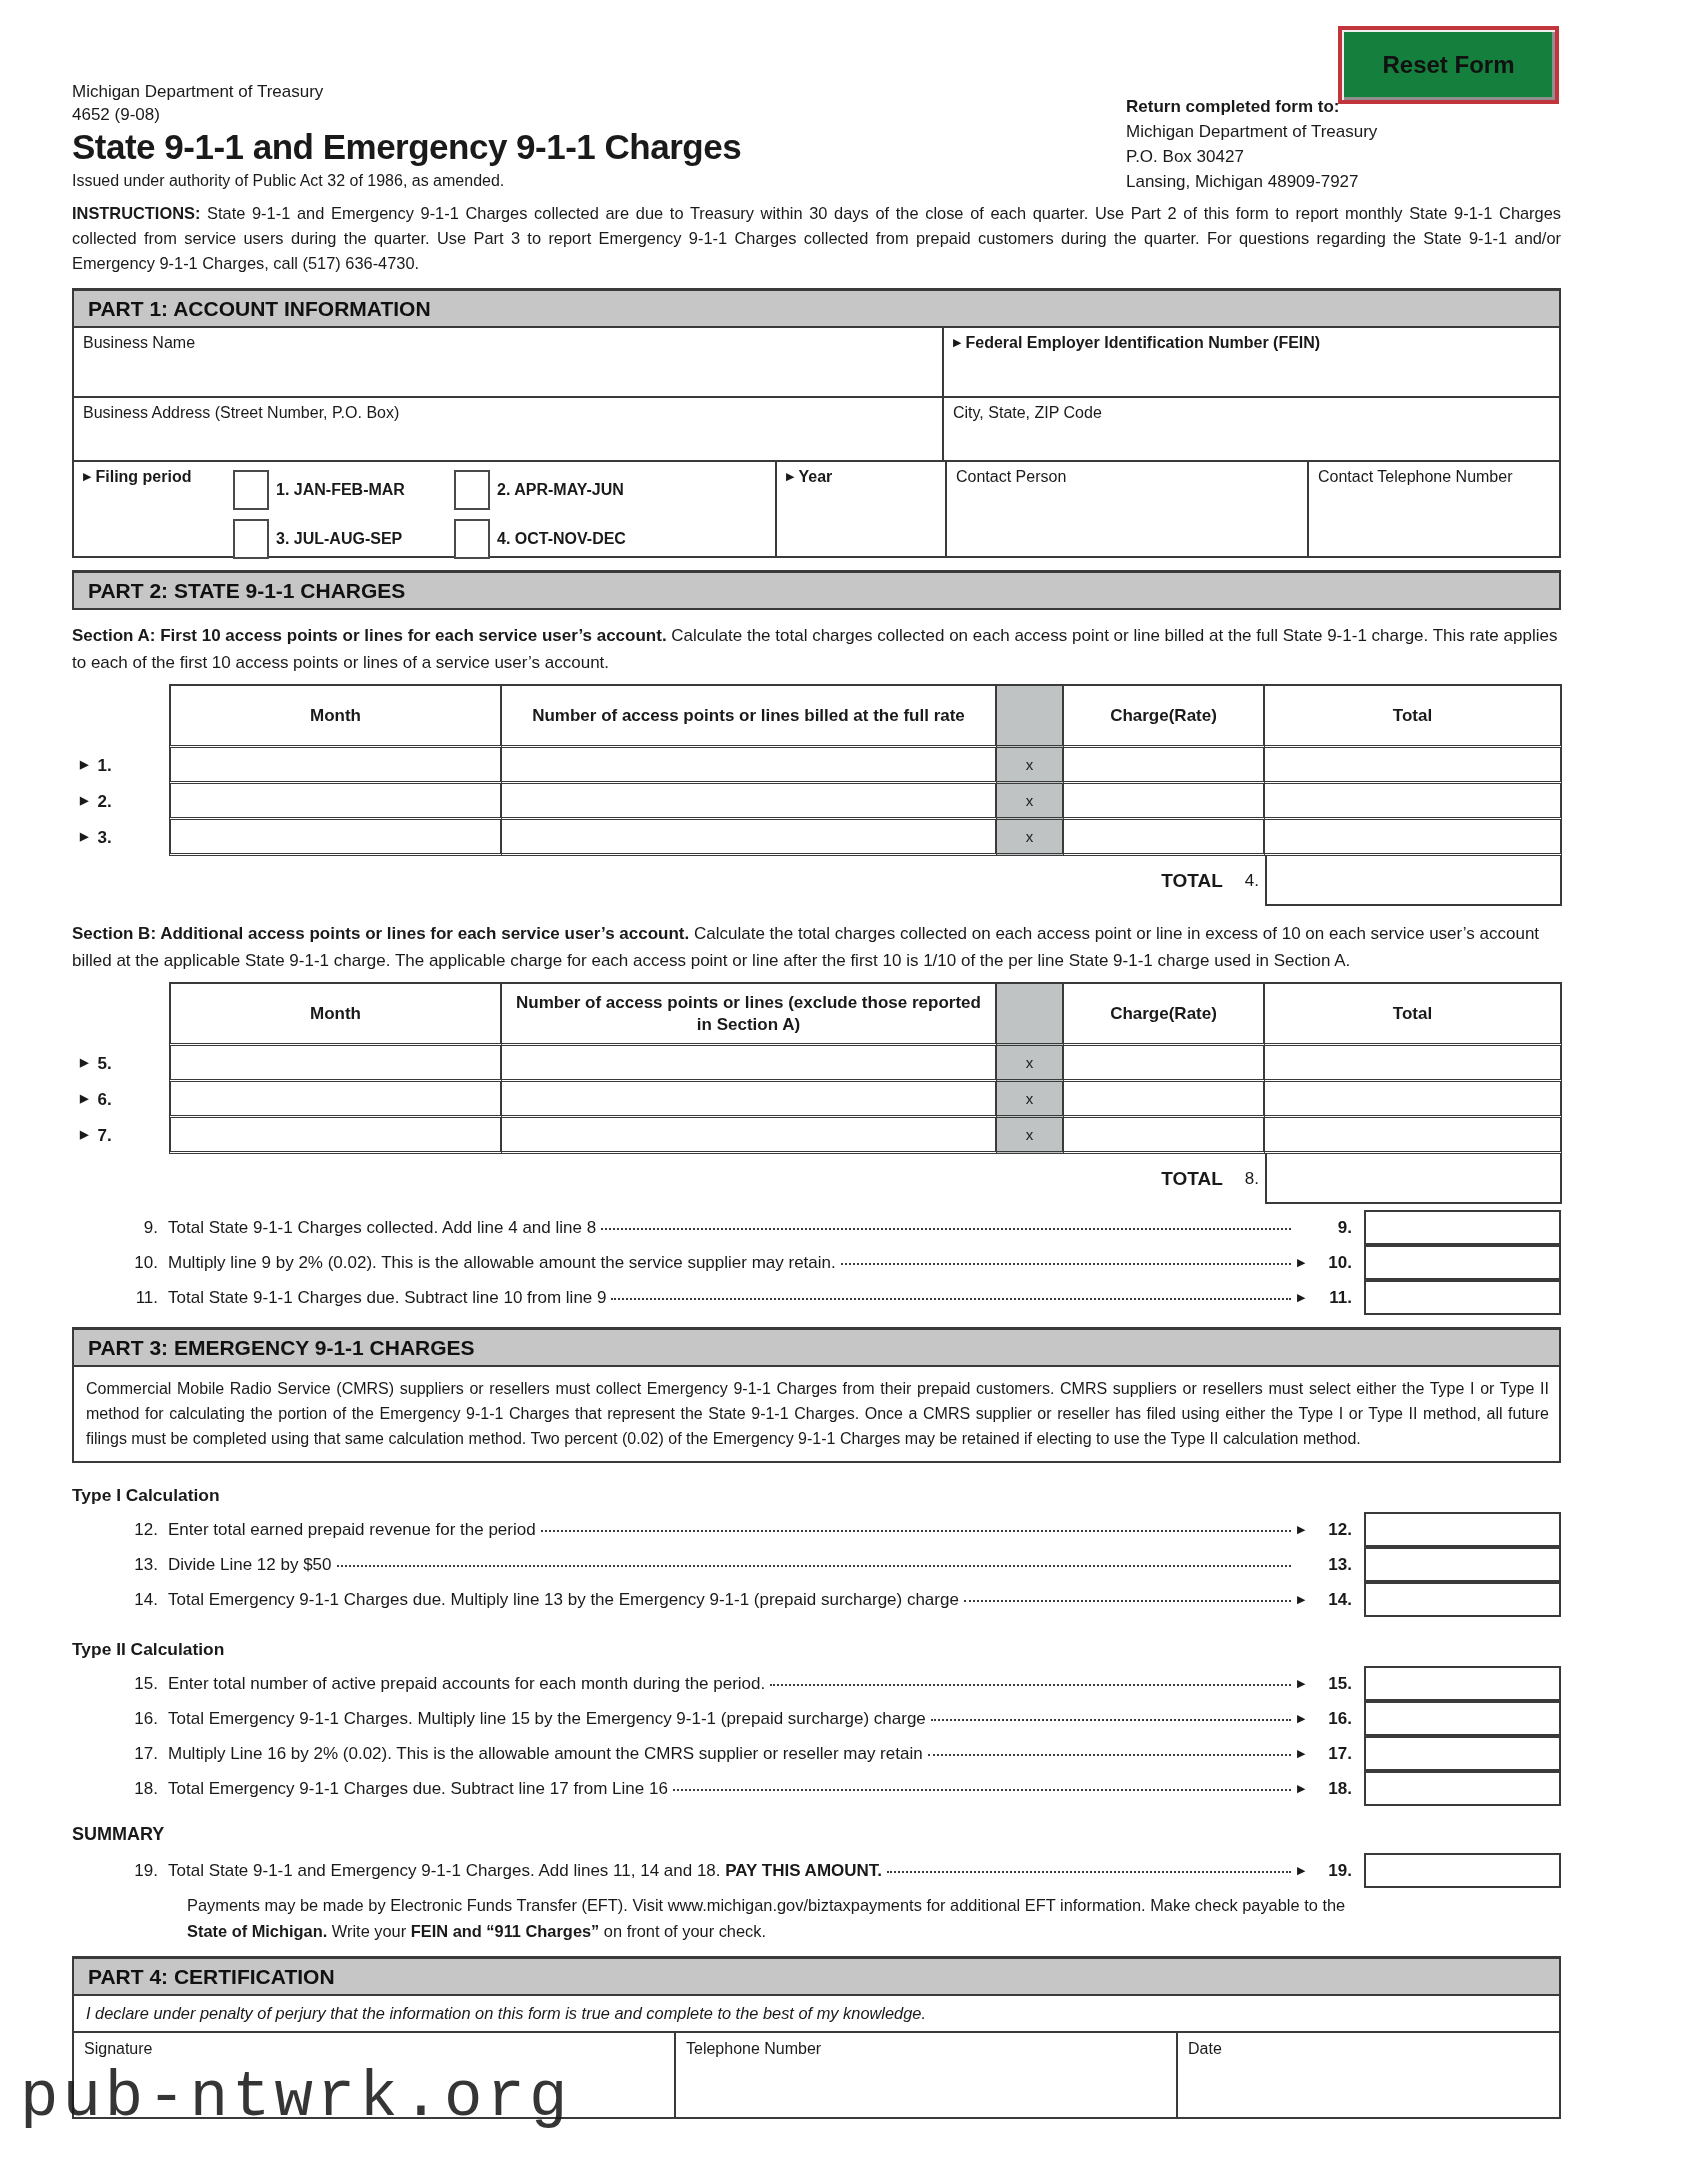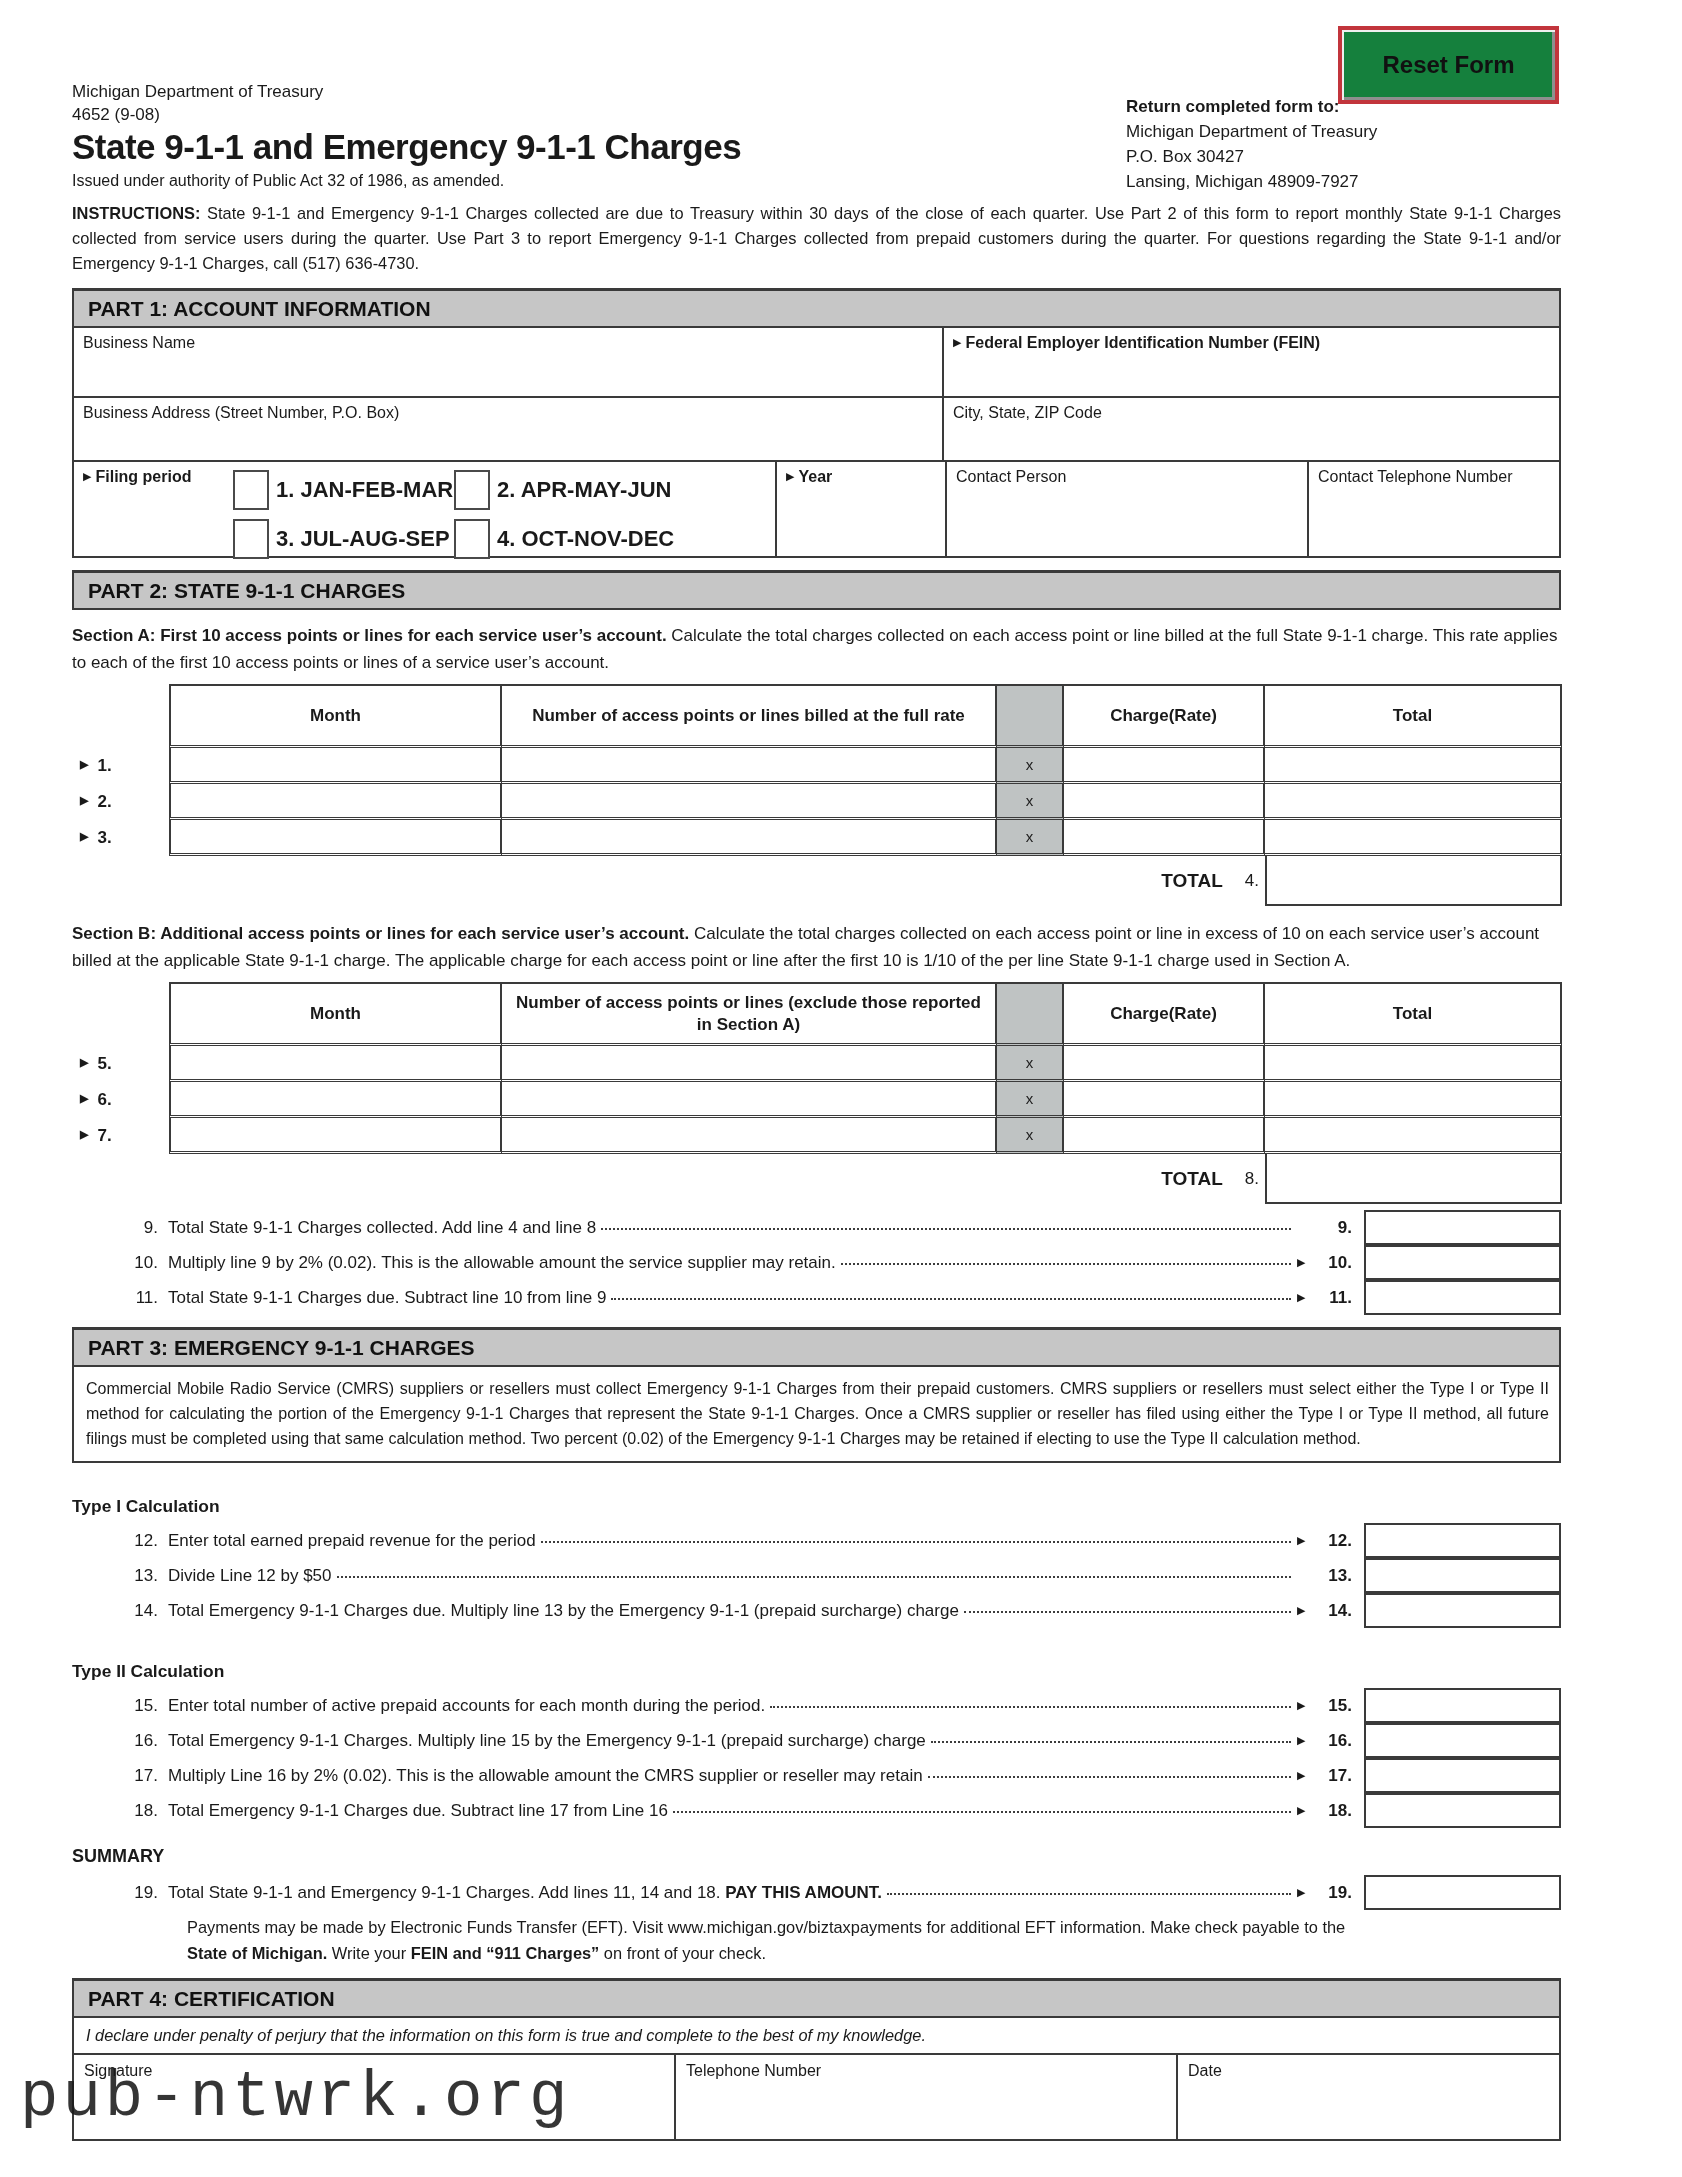--- a/index.html
+++ b/index.html
@@ -34,21 +34,21 @@
   .p1-r2 { grid-template-columns:868px 1fr; height:64px; border-top:2px solid #3a3a3a; }
   .p1-r3 { grid-template-columns:701px 170px 362px 1fr; height:96px; border-top:2px solid #3a3a3a; }
   .p1 .cell { padding:6px 9px; font-size:16px; position:relative; }
   .p1 .cell + .cell { border-left:2px solid #3a3a3a; }
   .lbl-bold { font-weight:bold; }
   .arrow { font-size:11px; position:relative; top:-2px; margin-right:4px; }
   .cb-grid { position:absolute; left:159px; top:8px; display:grid;
     grid-template-columns:221px auto; grid-column-gap:0; grid-row-gap:9px; }
   .cb { display:flex; align-items:center; gap:7px; }
   .cb .box { width:36px; height:40px; border:2px solid #4a4a4a; background:#fff; flex:0 0 auto; }
-  .cb .cb-label { font-weight:bold; font-size:22px; white-space:nowrap; }
+  .cb .cb-label { font-weight:bold; font-size:16px; white-space:nowrap; }
 
   
   .sec-lead { font-size:17px; line-height:27px; margin-top:12px; }
   .sec-lead b { font-weight:bold; }
 
   
   .st { margin-top:8px; }
   .st-row { display:grid; grid-template-columns:97px 333px 495px 67px 201px 297px; }
   .st .cell { border-right:2px solid #3a3a3a; border-bottom:3px double #3a3a3a; background:#fff; }
   .st .first { border-left:2px solid #3a3a3a; }
@@ -71,21 +71,21 @@
   .nl-text { font-size:17px; white-space:nowrap; margin-left:10px; flex:0 0 auto; }
   .nl-text b { font-weight:bold; }
   .leader { flex:1 1 auto; border-bottom:2px dotted #3c3c3c; margin:0 6px 9px 5px; height:14px; }
   .nl-arrow { width:15px; font-size:11px; flex:0 0 auto; text-align:left; }
   .nl-ref { width:40px; text-align:right; font-weight:bold; font-size:17px; margin-right:12px; flex:0 0 auto; }
   .nl-box { width:197px; height:35px; border:2px solid #3a3a3a; background:#fff; flex:0 0 auto; }
 
   
   .intro-box { border:2px solid #3a3a3a; border-top:none; padding:9px 10px 10px 12px;
     font-size:16px; line-height:25px; text-align:justify; }
-  .type-head { font-weight:bold; font-size:17.4px; margin-top:33px; }
+  .type-head { font-weight:bold; font-size:17.4px; margin-top:22px; }
   .summary-head { font-weight:bold; font-size:18px; margin-top:18px; }
   .payments { font-size:16.4px; line-height:26px; margin:4px 0 0 115px; width:1184px; }
   .payments b { font-weight:bold; }
 
   
   .p4 { border:2px solid #3a3a3a; border-top:none; }
   .decl { border-bottom:2px solid #3a3a3a; padding:8px 12px; font-style:italic; font-size:16.4px; }
   .sig-row { display:grid; grid-template-columns:600px 502px 1fr; height:84px; }
   .sig-row .cell { padding:7px 10px; font-size:16px; }
   .sig-row .cell + .cell { border-left:2px solid #3a3a3a; }

